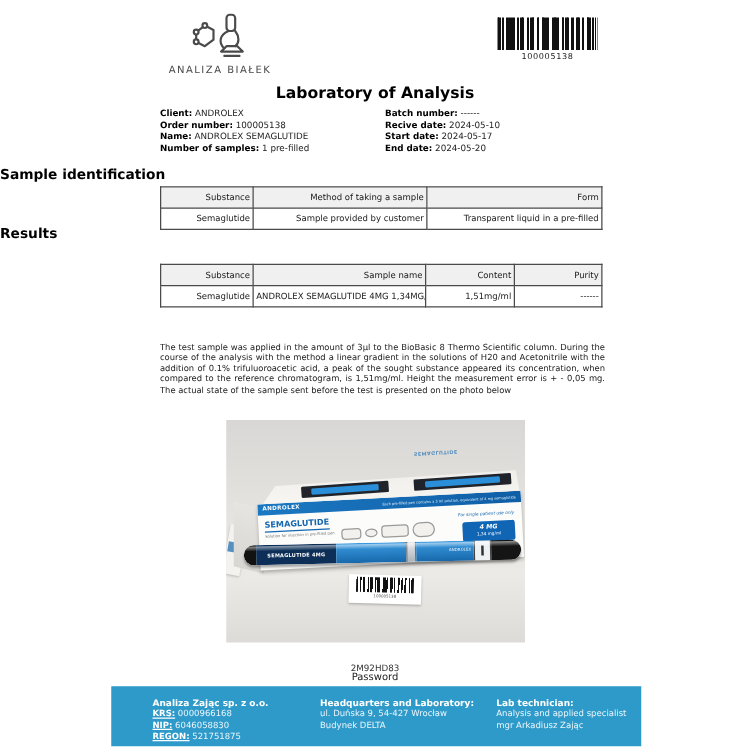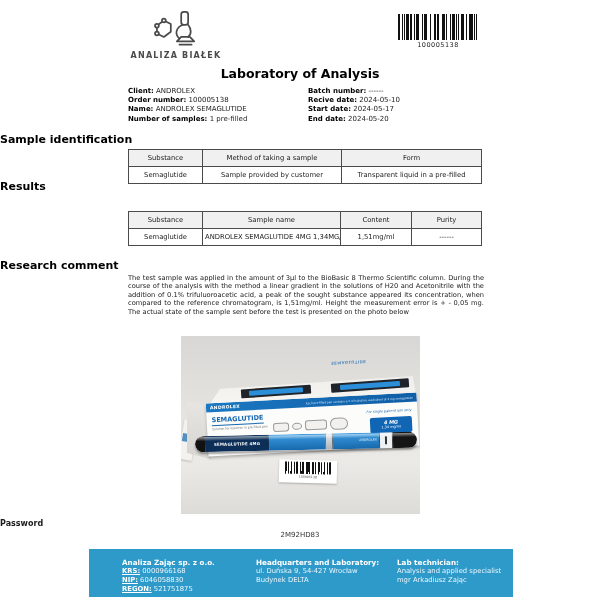--- a/index.html
+++ b/index.html
@@ -5,21 +5,21 @@
   * { margin:0; padding:0; box-sizing:border-box; }
   html,body { background:#888; }
   body { font-family:"DejaVu Sans","Liberation Sans",sans-serif; }
   #page {
     position:relative; width:600px; height:600px; background:#ffffff;
     margin:0 auto; overflow:hidden; color:#1a1a1a;
   }
   
   .logo-wrap { position:absolute; left:128px; top:10px; width:96px; text-align:center; }
   .logo-icon { display:block; margin:0 auto; }
-  .logo-text { font-size:8px; letter-spacing:1.2px; color:#4a4a4a; margin-top:1px; white-space:nowrap;font-weight:bold; }
+  .logo-text { font-size:8px; letter-spacing:1.2px; color:#4a4a4a; margin-top:1px; white-space:nowrap; }
   .barcode-wrap { position:absolute; left:398px; top:14px; width:80px; text-align:center; }
   .barcode {
     width:80px; height:26px; background-color:#fff;
     background-image:
       repeating-linear-gradient(90deg,#111 0 1.5px,transparent 1.5px 4px),
       repeating-linear-gradient(90deg,#111 0 1px,transparent 1px 6.5px),
       repeating-linear-gradient(90deg,#111 0 2.5px,transparent 2.5px 9px);
   }
   .barcode-num { font-size:6.5px; color:#222; margin-top:1px; letter-spacing:0.5px; }
 
@@ -38,21 +38,21 @@
   .h-sample  { top:133px; font-size:11px; }
   .h-results { top:180px; font-size:11px; }
   .h-comment { top:259px; font-size:11px; }
   .h-photo   { top:320px; font-size:11px; }
 
   
   table.doc { position:absolute; left:128px; border-collapse:collapse; table-layout:fixed; width:353px; }
   table.t-sample  { top:149px; }
   table.t-results { top:211px; }
   table.doc th, table.doc td {
-    border:1px solid #4a4a4a; font-size:6.8px; text-align:center;
+    border:1px solid #4a4a4a; font-size:6.8px; text-align:right;
     height:17px; padding:0 2px; font-weight:normal; color:#1a1a1a;
     overflow:hidden; white-space:nowrap;
   }
   table.doc th { background:#f0f0f0; }
 
   
   .comment-text { position:absolute; left:128px; top:274px; width:356px;
     font-size:6.7px; line-height:8.4px; color:#1a1a1a; text-align:justify; }
 
   
@@ -116,21 +116,21 @@
   .sticker { position:absolute; left:98px; top:124px; width:58px; height:23px; background:#fff;
     transform:rotate(1.5deg); box-shadow:0 1px 2px rgba(0,0,0,.25); text-align:center; padding-top:2px; }
   .sticker .bars { width:46px; height:12px; margin:0 auto; background-color:#fff;
     background-image:
       repeating-linear-gradient(90deg,#111 0 1px,transparent 1px 3px),
       repeating-linear-gradient(90deg,#111 0 1.5px,transparent 1.5px 5.5px);
   }
   .sticker .num { font-size:3.2px; color:#555; margin-top:1px; }
 
   
-  .pw-label { position:absolute; left:0; top:519px; width:100%; font-size:8px; font-weight:bold; }
+  .pw-label { position:absolute; left:0; top:537px; width:100%; text-align:center; font-size:8px; font-weight:normal; }
   .pw-value { position:absolute; left:0; top:531px; width:100%; text-align:center; font-size:7px; color:#333; }
 
   
   .footer { position:absolute; left:89px; top:549px; width:424px; height:48px; background:#2e9ac9; }
   .f-col { position:absolute; top:9px; color:#eaf5fc; font-size:6.8px; line-height:9px; white-space:nowrap; }
   .f-col .f-title { font-weight:bold; color:#fff; font-size:7.2px; }
   .f-col b { color:#fff;text-decoration:underline; }
   .f-col1 { left:33px; }
   .f-col2 { left:167px; }
   .f-col3 { left:308px; }
@@ -213,21 +213,20 @@
     </tr>
     <tr>
       <td>Semaglutide</td>
       <td>ANDROLEX SEMAGLUTIDE 4MG 1,34MG/ML</td>
       <td>1,51mg/ml</td>
       <td>------</td>
     </tr>
   </tbody>
     </table>
 
-  <div class="section-h h-comment">Research comment</div>
   <div class="comment-text">The test sample was applied in the amount of 3μl to the BioBasic 8 Thermo Scientific column. During the course of the analysis with the method a linear gradient in the solutions of H20 and Acetonitrile with the addition of 0.1% trifuluoroacetic acid, a peak of the sought substance appeared its concentration, when compared to the reference chromatogram, is 1,51mg/ml. Height the measurement error is + - 0,05 mg. The actual state of the sample sent before the test is presented on the photo below</div>
 
   <div class="photo">
     <div class="box-top">
       <div class="pen-print pp1">
           <div class="inner"></div>
         </div>
       <div class="pen-print pp2">
           <div class="inner"></div>
         </div>

